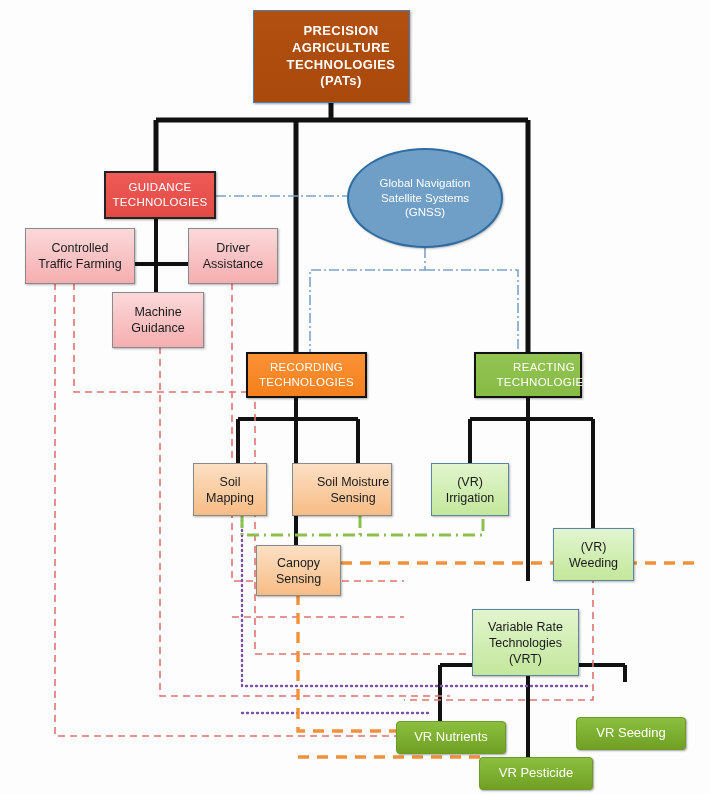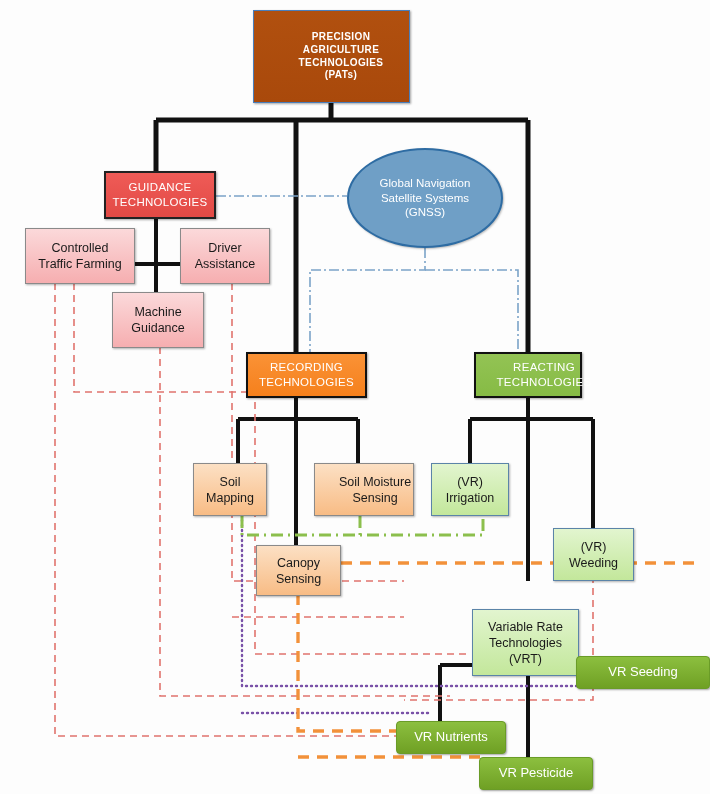--- a/index.html
+++ b/index.html
@@ -24,21 +24,21 @@
     z-index:5;
   }
   .node span{display:block;white-space:nowrap;}
 
   
   .n-root{
     background:linear-gradient(#b1500f,#a9490b);
     background-color:#ad4c0c;
     border:1px solid #4a7ebb;
     color:#ffffff;
-    font-size:10px;
+    font-size:13px;
     font-weight:bold;
     letter-spacing:.4px;
     box-shadow:1px 1px 2px rgba(0,0,0,.35);
     padding-left:19px;
   }
   
   .n-guidance{
     background:linear-gradient(#ef5b57,#e24a45);
     background-color:#e8504c;
     border:2px solid #222;
@@ -210,21 +210,21 @@
   <div class="node n-guidance" style="left:104px;top:171px;width:112px;height:48px;">
     <span>GUIDANCE</span>
     <span>TECHNOLOGIES</span>
   </div>
 
   <div class="node n-pink" style="left:25px;top:228px;width:110px;height:56px;">
     <span>Controlled</span>
     <span>Traffic Farming</span>
   </div>
 
-  <div class="node n-pink" style="left:180px;top:228px;width:90px;height:56px;">
+  <div class="node n-pink" style="left:188px;top:228px;width:90px;height:56px;">
     <span>Driver</span>
     <span>Assistance</span>
   </div>
 
   <div class="node n-gnss" style="left:347px;top:148px;width:156px;height:100px;">
     <span>Global Navigation</span>
     <span>Satellite Systems</span>
     <span>(GNSS)</span>
   </div>
 
@@ -236,21 +236,21 @@
   <div class="node n-recording" style="left:246px;top:352px;width:121px;height:46px;">
     <span>RECORDING</span>
     <span>TECHNOLOGIES</span>
   </div>
 
   <div class="node n-lorange" style="left:193px;top:463px;width:74px;height:53px;">
     <span>Soil</span>
     <span>Mapping</span>
   </div>
 
-  <div class="node n-lorange" style="left:314px;top:463px;width:100px;height:53px;padding-left:22px;">
+  <div class="node n-lorange" style="left:292px;top:463px;width:100px;height:53px;padding-left:22px;">
     <span>Soil Moisture</span>
     <span>Sensing</span>
   </div>
 
   <div class="node n-lorange" style="left:256px;top:545px;width:85px;height:51px;">
     <span>Canopy</span>
     <span>Sensing</span>
   </div>
 
   <div class="node n-reacting" style="left:474px;top:352px;width:108px;height:46px;padding-left:32px;">
@@ -267,21 +267,21 @@
     <span>(VR)</span>
     <span>Weeding</span>
   </div>
 
   <div class="node n-lgreen" style="left:472px;top:609px;width:107px;height:67px;">
     <span>Variable Rate</span>
     <span>Technologies</span>
     <span>(VRT)</span>
   </div>
 
-  <div class="node n-bgreen" style="left:576px;top:656px;width:134px;height:33px;justify-content:center;">
+  <div class="node n-bgreen" style="left:576px;top:717px;width:110px;height:33px;justify-content:center;">
     <span>VR Seeding</span>
   </div>
 
   <div class="node n-bgreen" style="left:396px;top:721px;width:110px;height:33px;justify-content:center;">
     <span>VR Nutrients</span>
   </div>
 
   <div class="node n-bgreen" style="left:479px;top:757px;width:114px;height:33px;">
     <span>VR Pesticide</span>
   </div>

